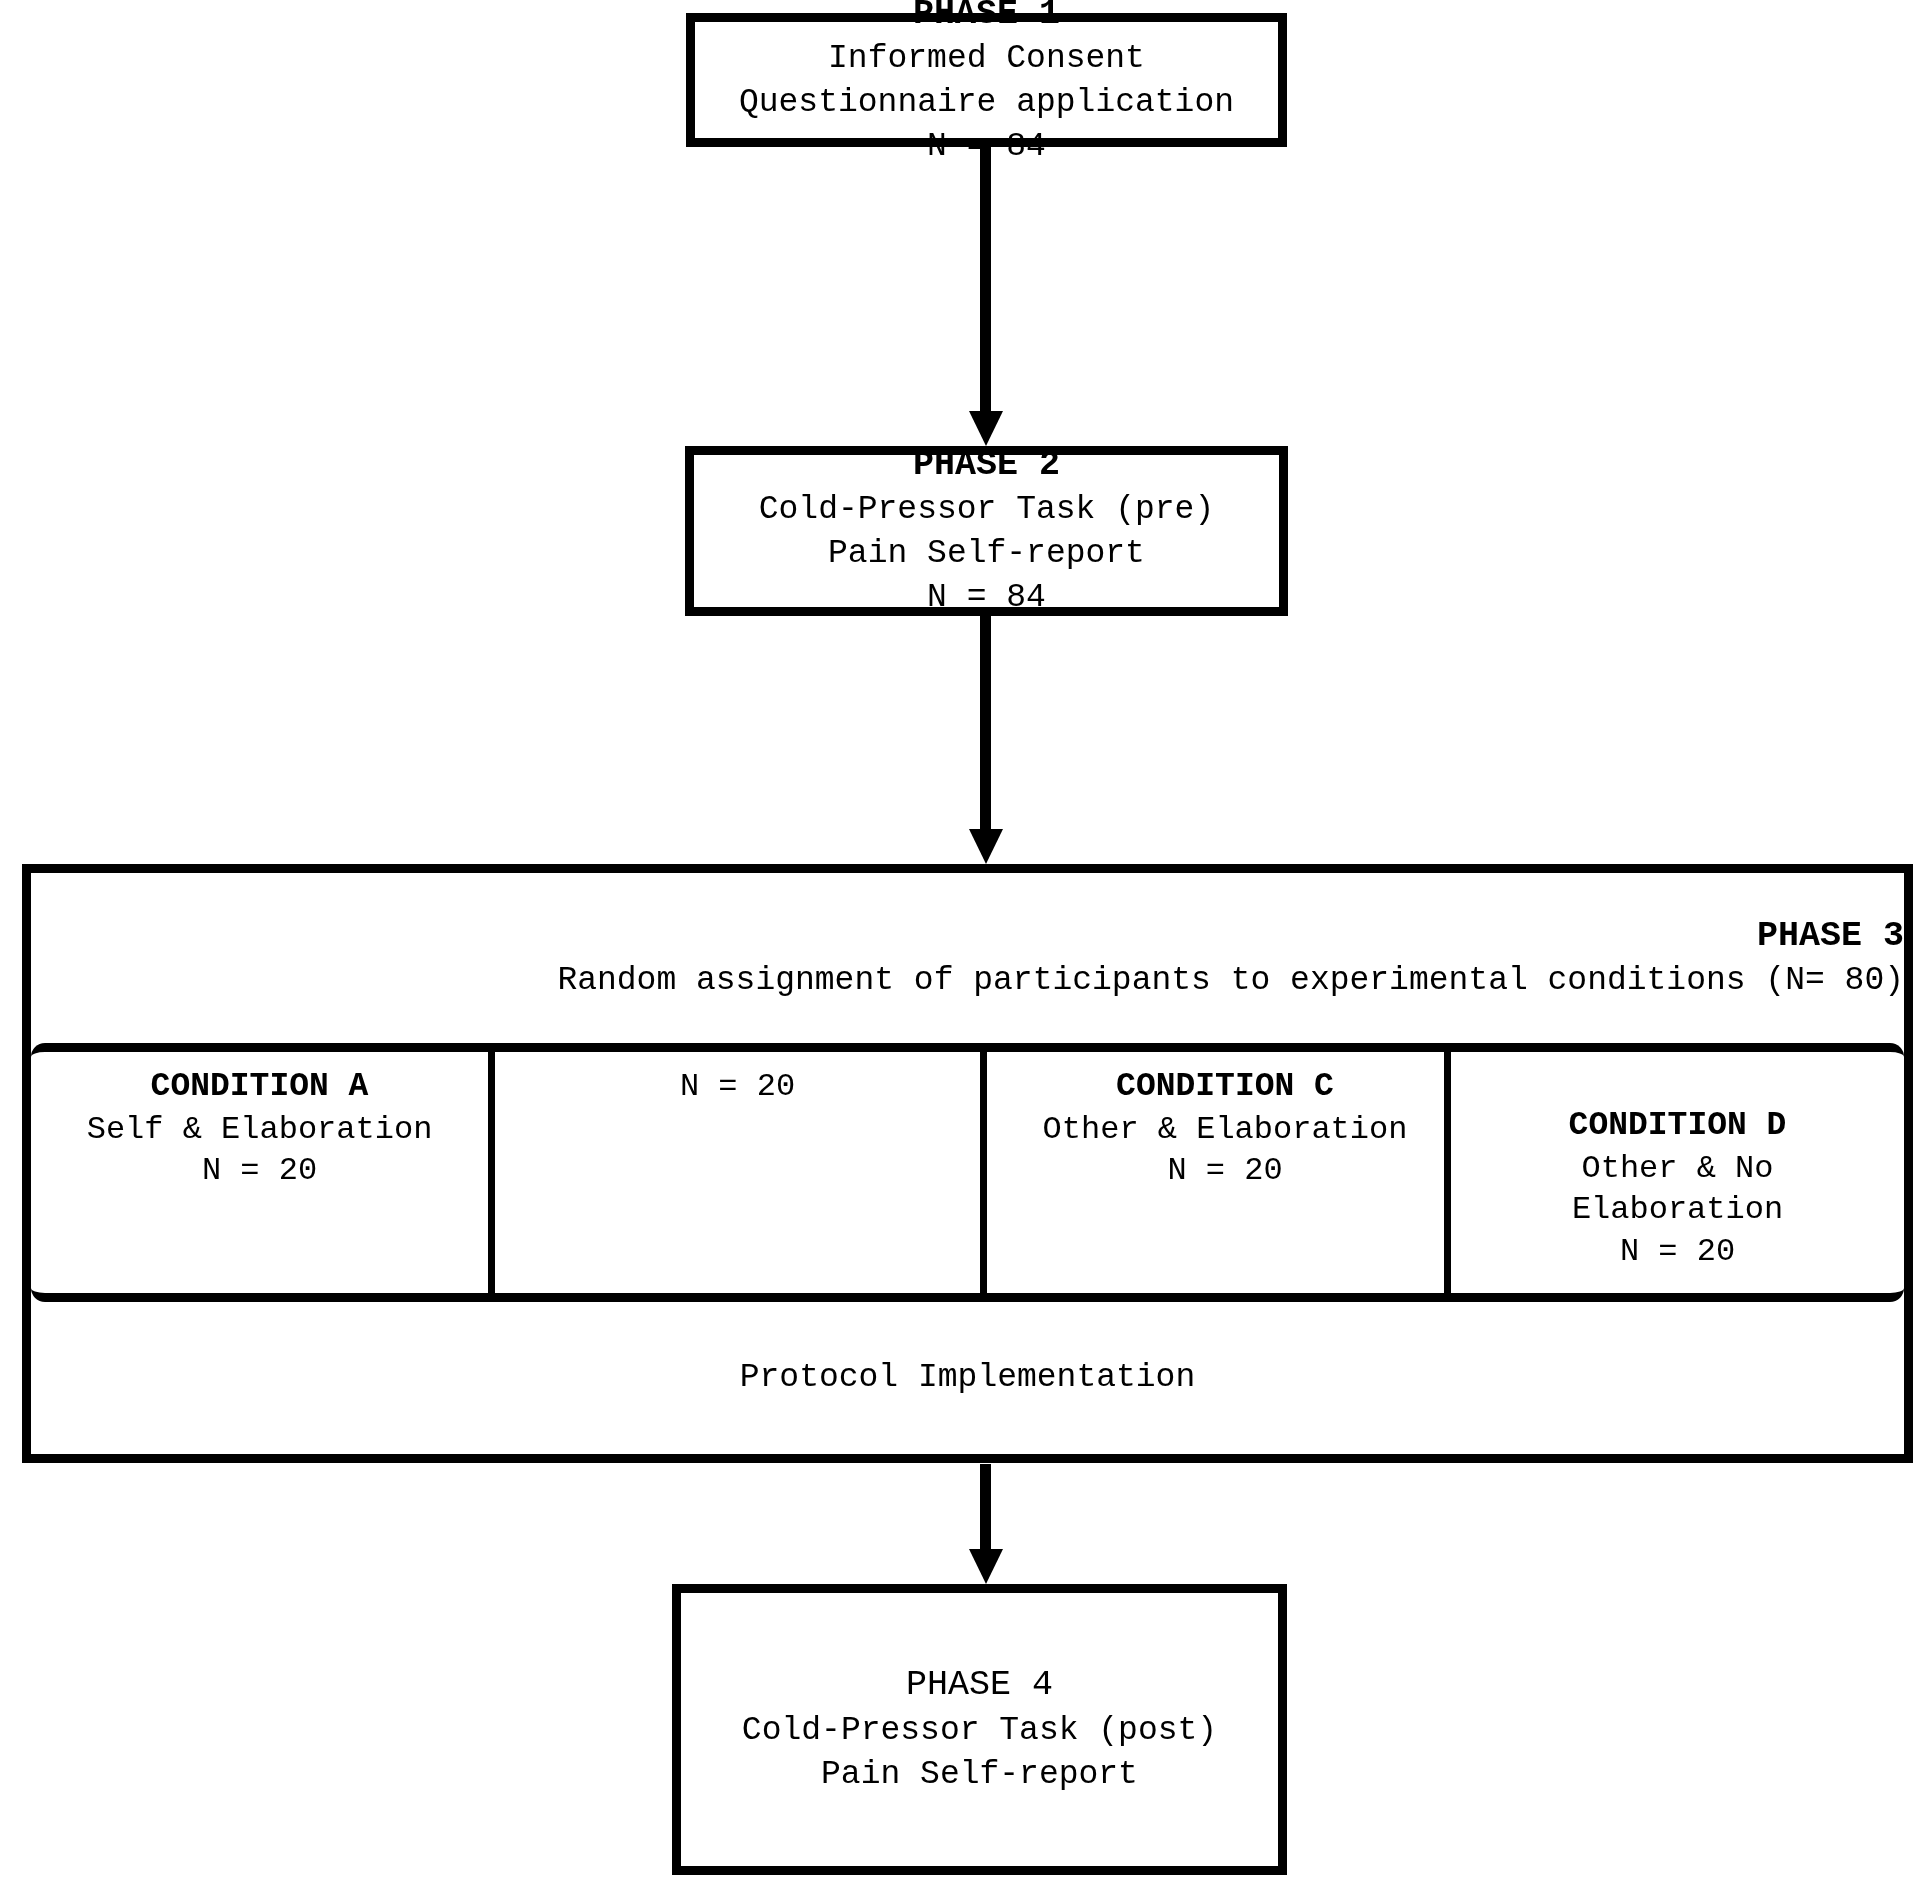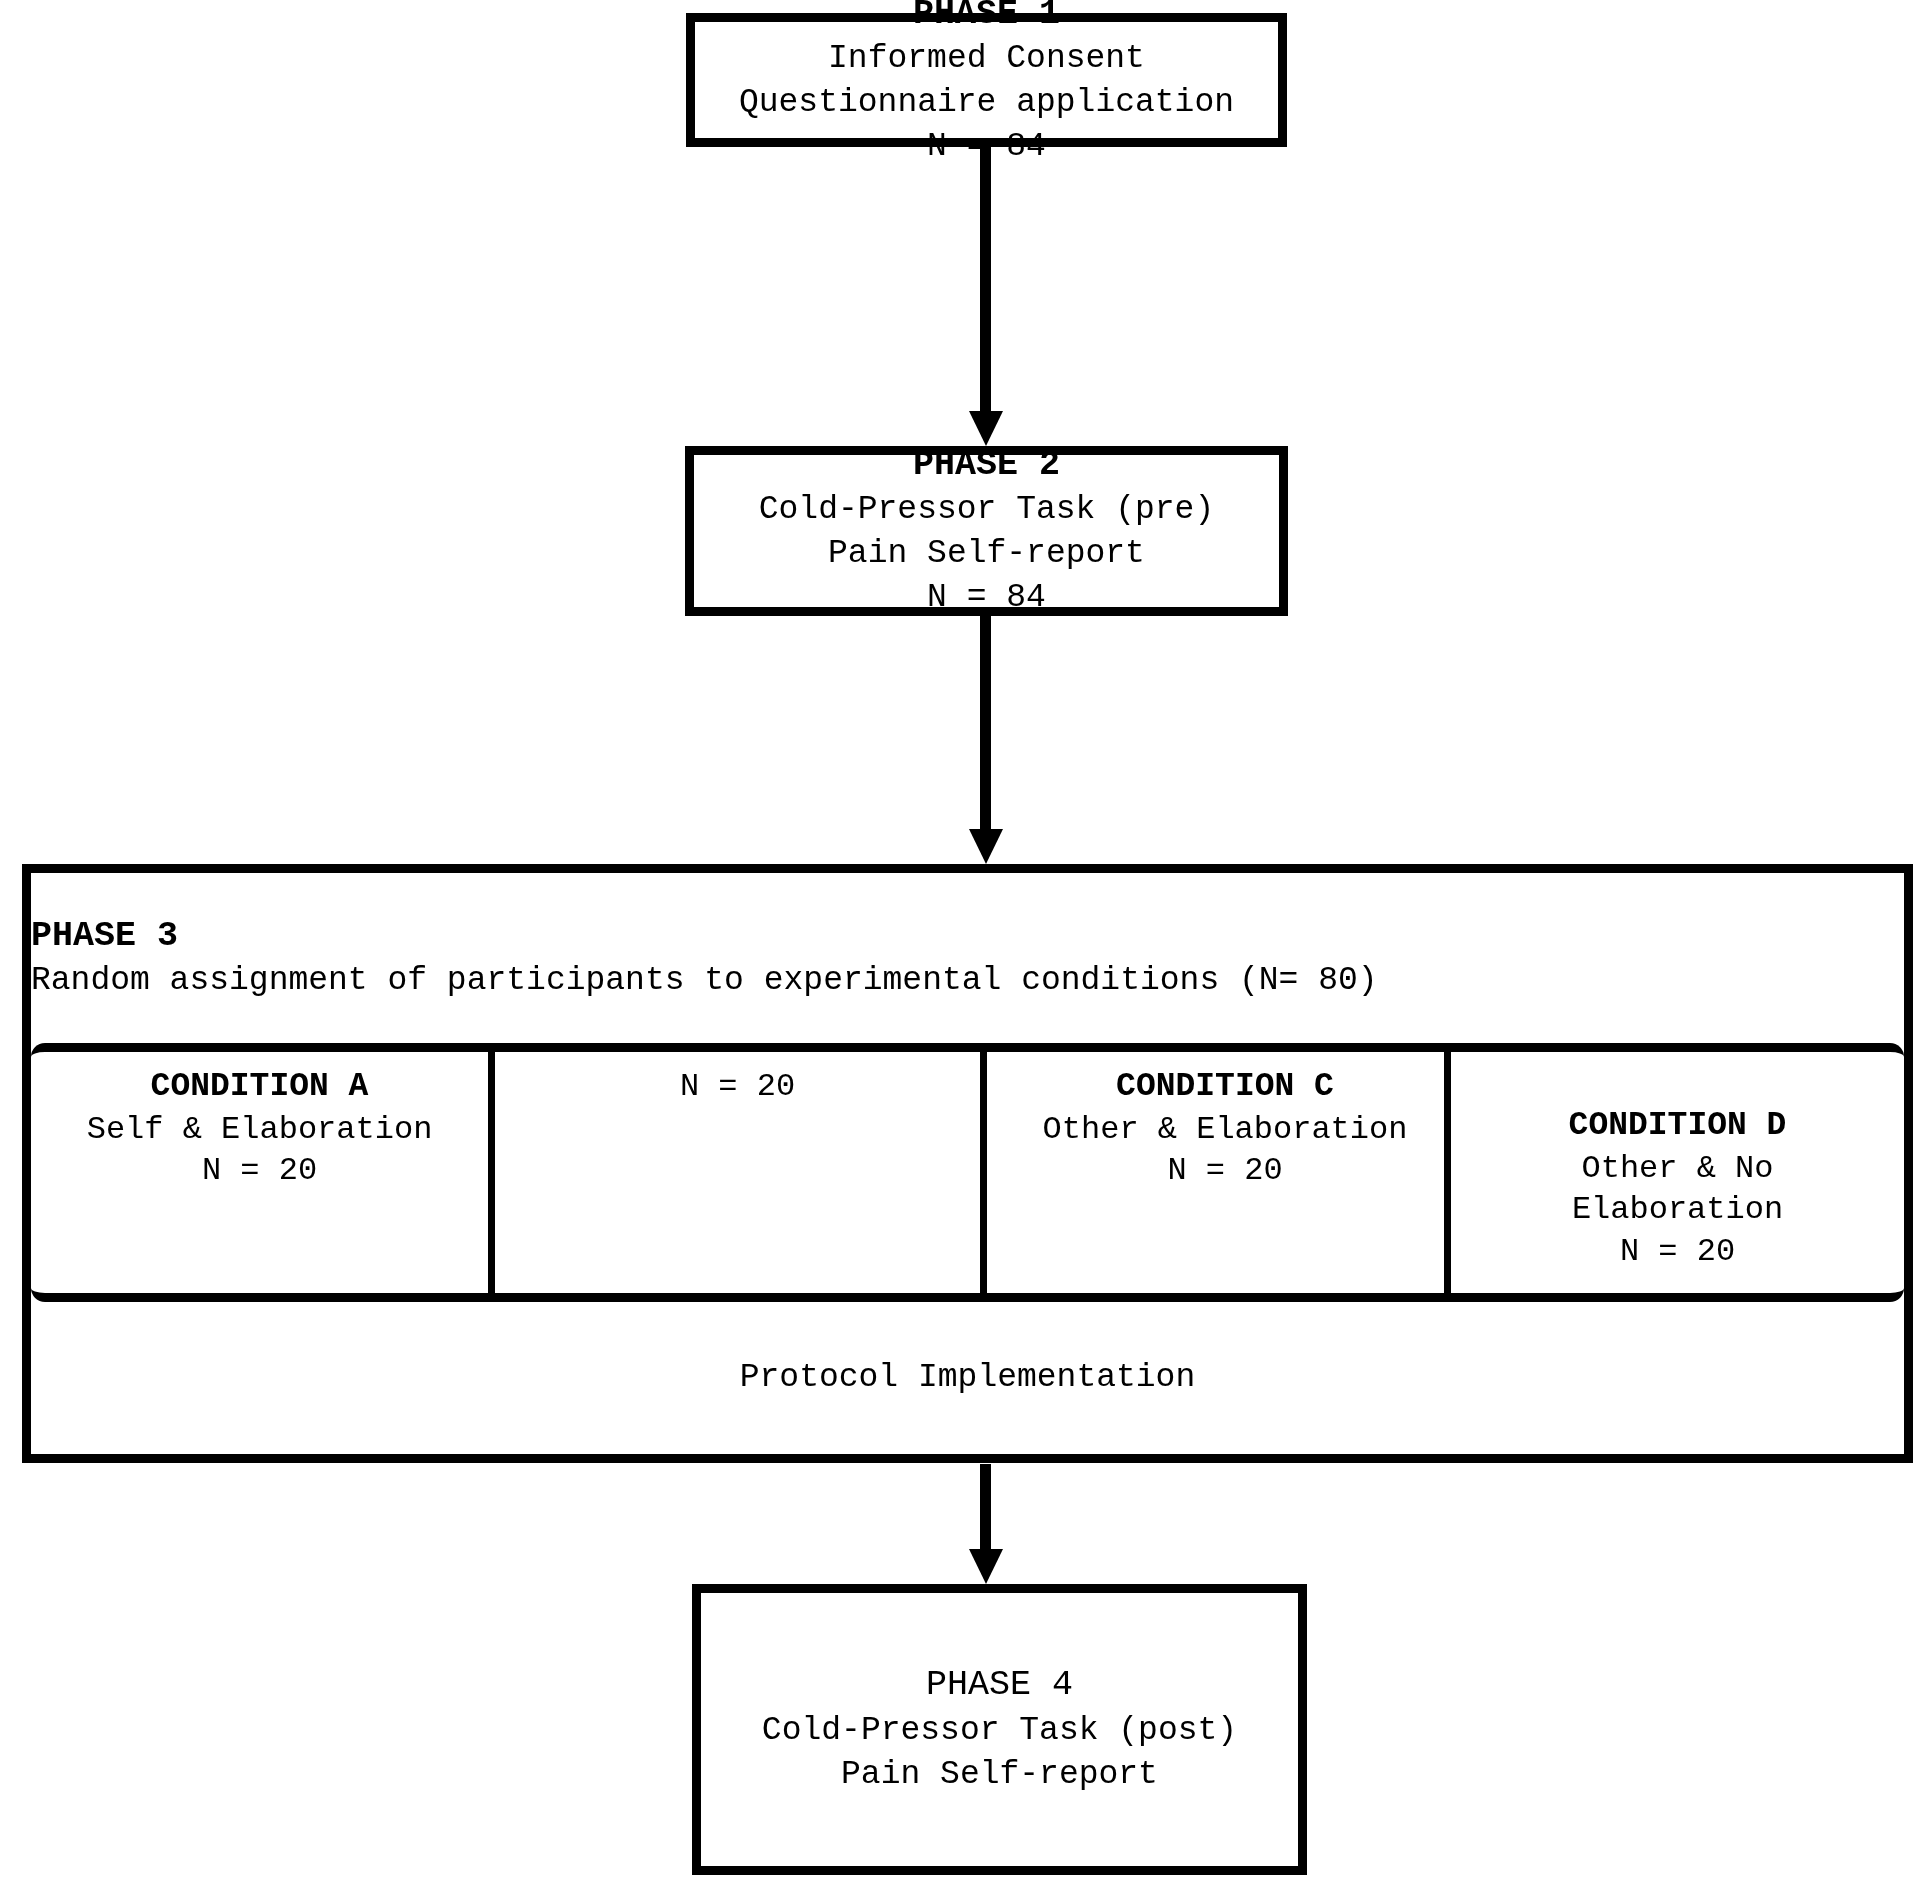--- a/index.html
+++ b/index.html
@@ -43,42 +43,42 @@
   .fs-body    { font-size: 33px; }
   .fs-cond    { font-size: 32px; }
   .fs-condttl { font-size: 33px; }
   .fs-p3ttl   { font-size: 35px; }
   .fs-p3sub   { font-size: 33px; }
   .fs-proto   { font-size: 33px; }
 
   
   #phase1-box { left: 686px; top: 12.6px;   width: 601px; height: 134px; }
   #phase2-box { left: 685px; top: 446px;  width: 603px; height: 170px; }
-  #phase4-box { left: 692px; top: 1584px; width: 615px; height: 291px; text-align: center; }
+  #phase4-box { left: 672px; top: 1584px; width: 615px; height: 291px; text-align: center; }
 
   
   #phase3-container {
     position: absolute;
     left: 22px;
     top: 864px;
     width: 1891px;
     height: 599px;
     box-sizing: border-box;
     border: 9.5px solid #000000;
     background: #ffffff;
     display: flex;
     flex-direction: column;
   }
   #phase3-header {
     flex: 0 0 170px;
     display: flex;
     flex-direction: column;
     align-items: center;
     justify-content: center;
-    text-align: left;
+    text-align: right;
     box-sizing: border-box;
   }
   #conditions-row {
     flex: 0 0 259px;
     display: flex;
     box-sizing: border-box;
     border-top: 9.5px solid #000000;
     border-bottom: 9.5px solid #000000;
     border-radius: 14px;
   }

